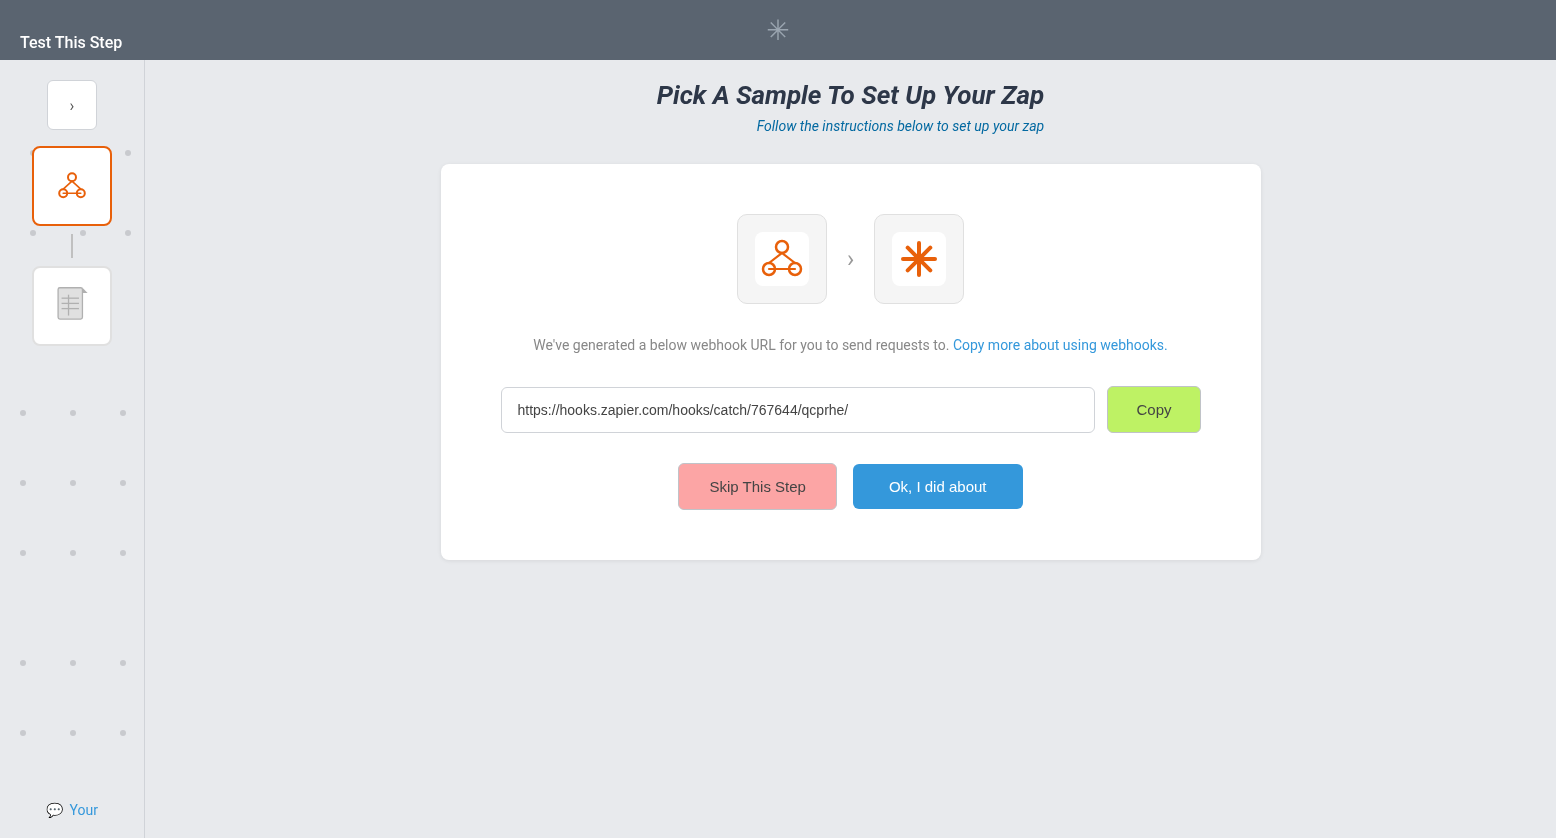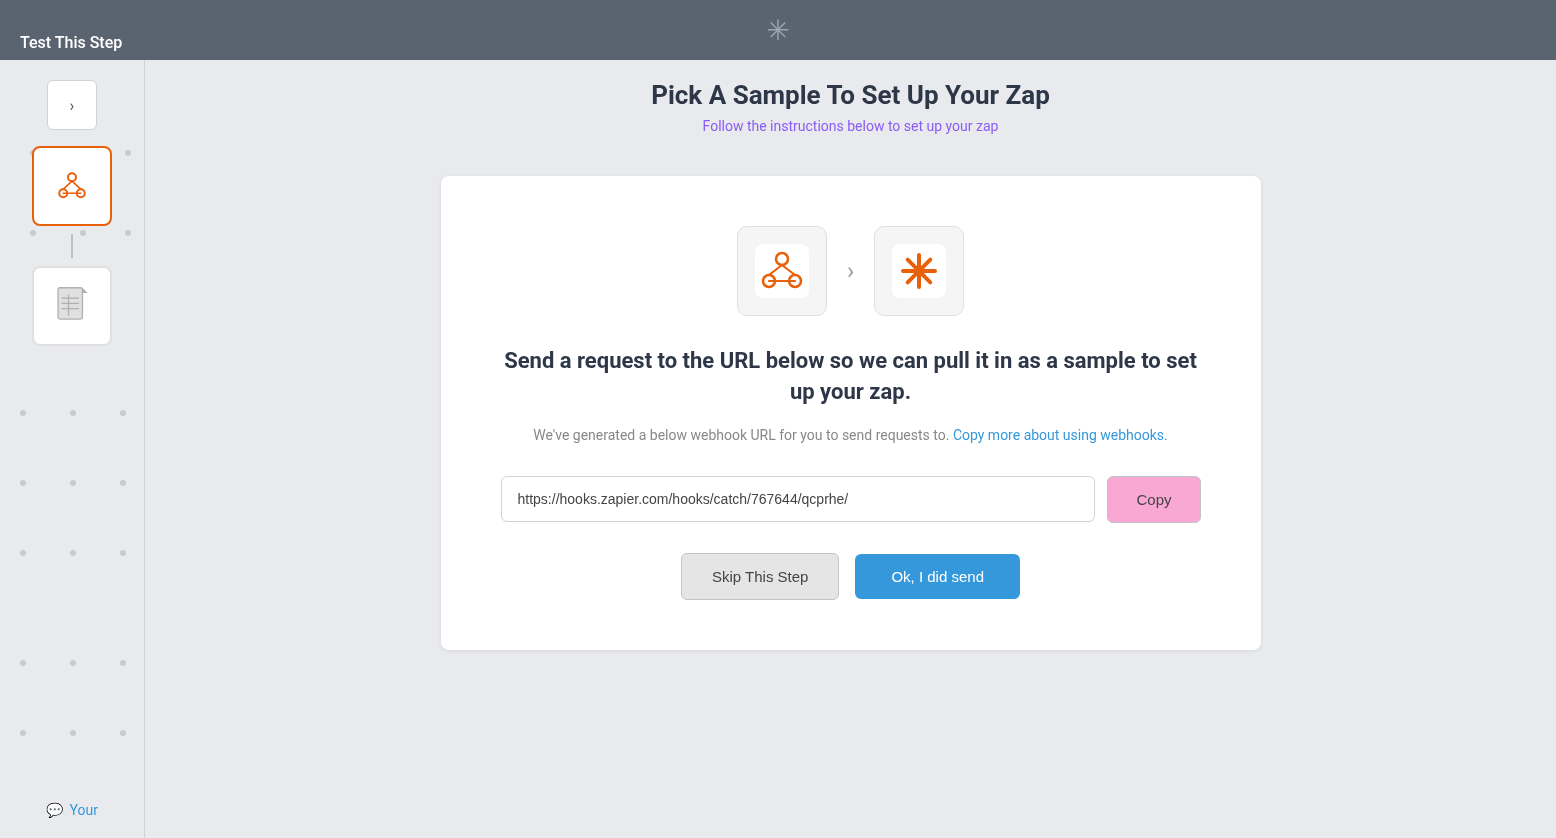--- a/index.html
+++ b/index.html
@@ -122,33 +122,34 @@
       background: #e8eaed;
       display: flex;
       flex-direction: column;
       align-items: center;
       padding-top: 20px;
       overflow-y: auto;
       position: relative;
     }
 
     .content-header {
-      text-align: center;
-      margin-bottom: 42px;
+      text-align: right;
+      margin-bottom: 30px;
+      font-style: italic;
     }
 
     .content-header h1 {
       font-size: 26px;
       font-weight: 700;
       color: #2d3748;
       margin-bottom: 8px;
     }
 
     .content-header p {
-      color: #8b5cf6;
+      color: #0369a1;
       font-size: 14px;
     }
 
     
     .card {
       background: #fff;
       border-radius: 8px;
       padding: 50px 60px;
       width: 820px;
       max-width: 95%;
@@ -222,39 +223,39 @@
       border: 1px solid #d0d3d8;
       border-radius: 6px;
       font-size: 14px;
       color: #444;
       background: #fff;
       outline: none;
     }
 
     .copy-btn {
       padding: 14px 28px;
-      background: #f9a8d4;
+      background: #bef264;
       border: 1px solid #c0c3c8;
       border-radius: 6px;
       font-size: 15px;
       color: #444;
       cursor: pointer;
       white-space: nowrap;
     }
 
     
     .action-row {
       display: flex;
       gap: 16px;
       align-items: center;
     }
 
     .skip-btn {
       padding: 14px 30px;
-      background: #e5e5e5;
+      background: #fca5a5;
       border: 1px solid #c0c3c8;
       border-radius: 6px;
       font-size: 15px;
       color: #444;
       cursor: pointer;
     }
 
     .ok-btn {
       padding: 14px 36px;
       background: #3498db;
@@ -376,39 +377,38 @@
             <g transform="translate(27,27)">
               <line x1="0" y1="-16" x2="0" y2="16" stroke="#e8600a" stroke-width="4" stroke-linecap="round"></line>
               <line x1="-16" y1="0" x2="16" y2="0" stroke="#e8600a" stroke-width="4" stroke-linecap="round"></line>
               <line x1="-11.3" y1="-11.3" x2="11.3" y2="11.3" stroke="#e8600a" stroke-width="4" stroke-linecap="round"></line>
               <line x1="11.3" y1="-11.3" x2="-11.3" y2="11.3" stroke="#e8600a" stroke-width="4" stroke-linecap="round"></line>
             </g>
           </svg>
         </div>
       </div>
 
-      <h2 class="card-title">Send a request to the URL below so we can pull it in as a sample to set up your zap.</h2>
 
       <p class="card-desc">
         <span>We've generated a below webhook URL for you to send requests to.</span>
         <a href="#">
           <span>Copy more about using webhooks.</span>
         </a>
       </p>
 
       <div class="url-row">
         <input class="url-input" type="text" readonly="" value="https://hooks.zapier.com/hooks/catch/767644/qcprhe/" style="">
         <button class="copy-btn">
           <span>Copy</span>
         </button>
       </div>
 
       <div class="action-row">
         <button class="skip-btn">
           <span>Skip This Step</span>
         </button>
         <button class="ok-btn">
-          <span>Ok, I did send</span>
+          <span>Ok, I did about</span>
         </button>
       </div>
     </div>
   </main>
 </div>
 
 </body></html>

